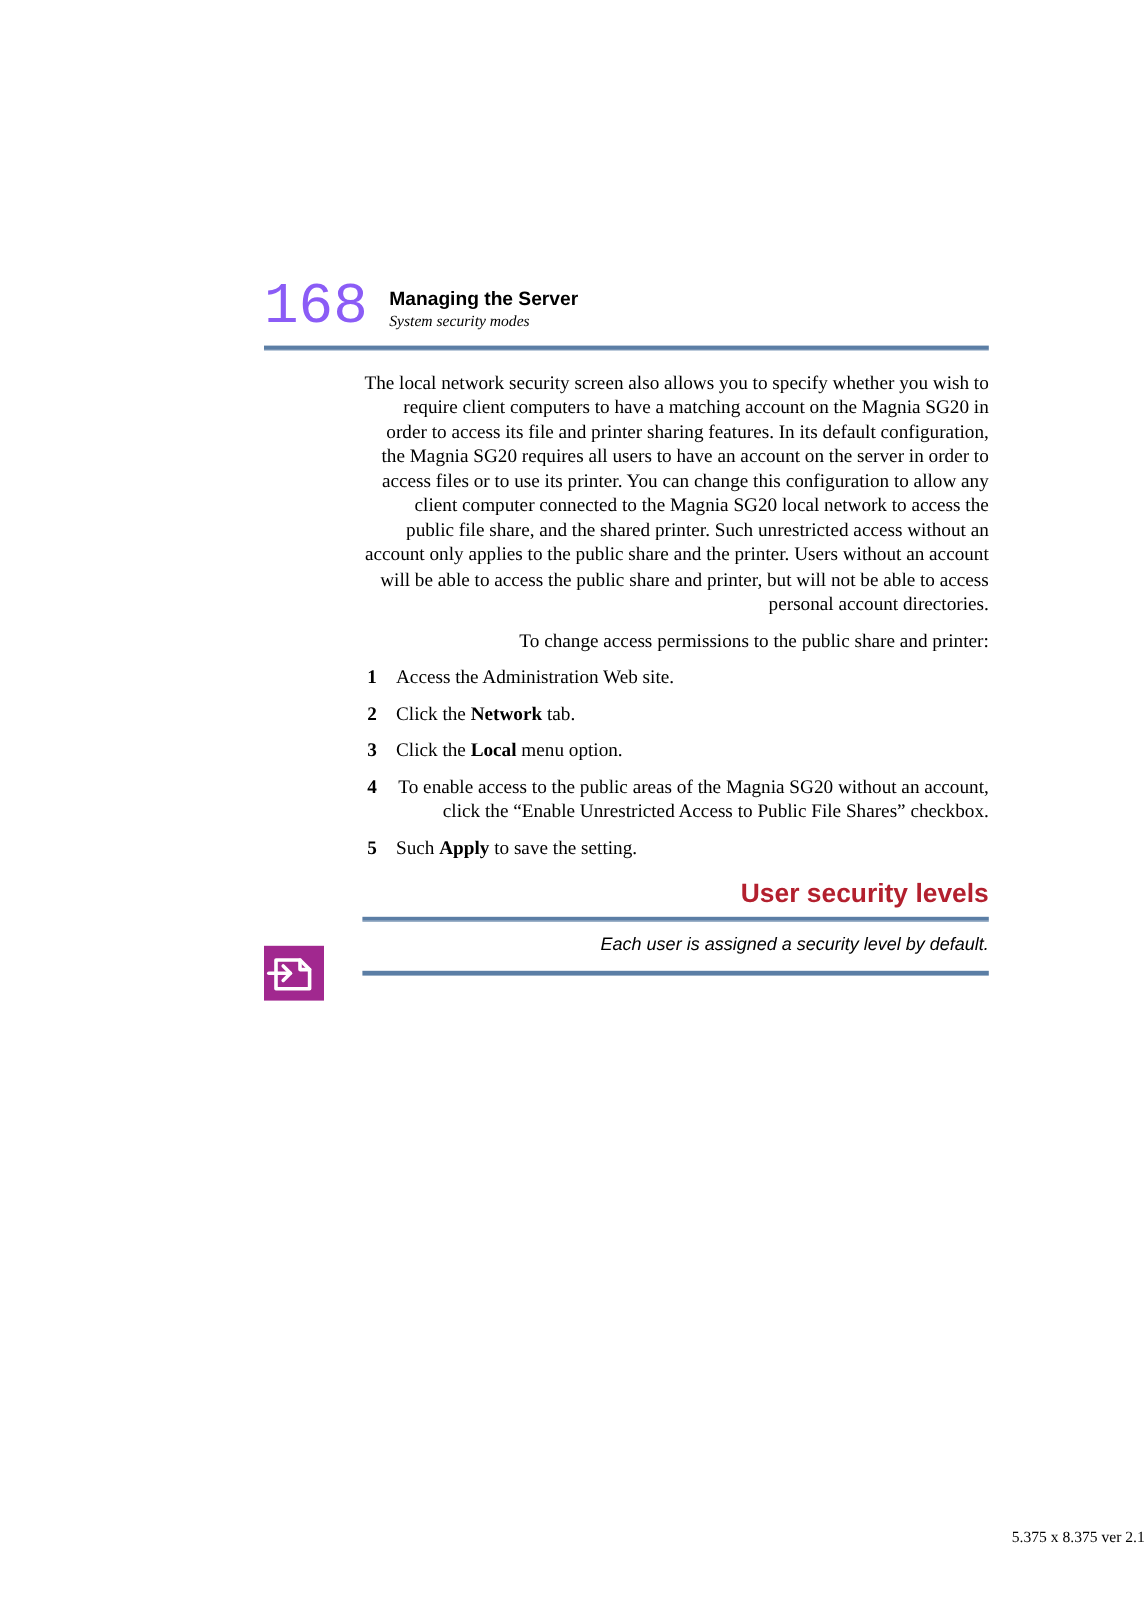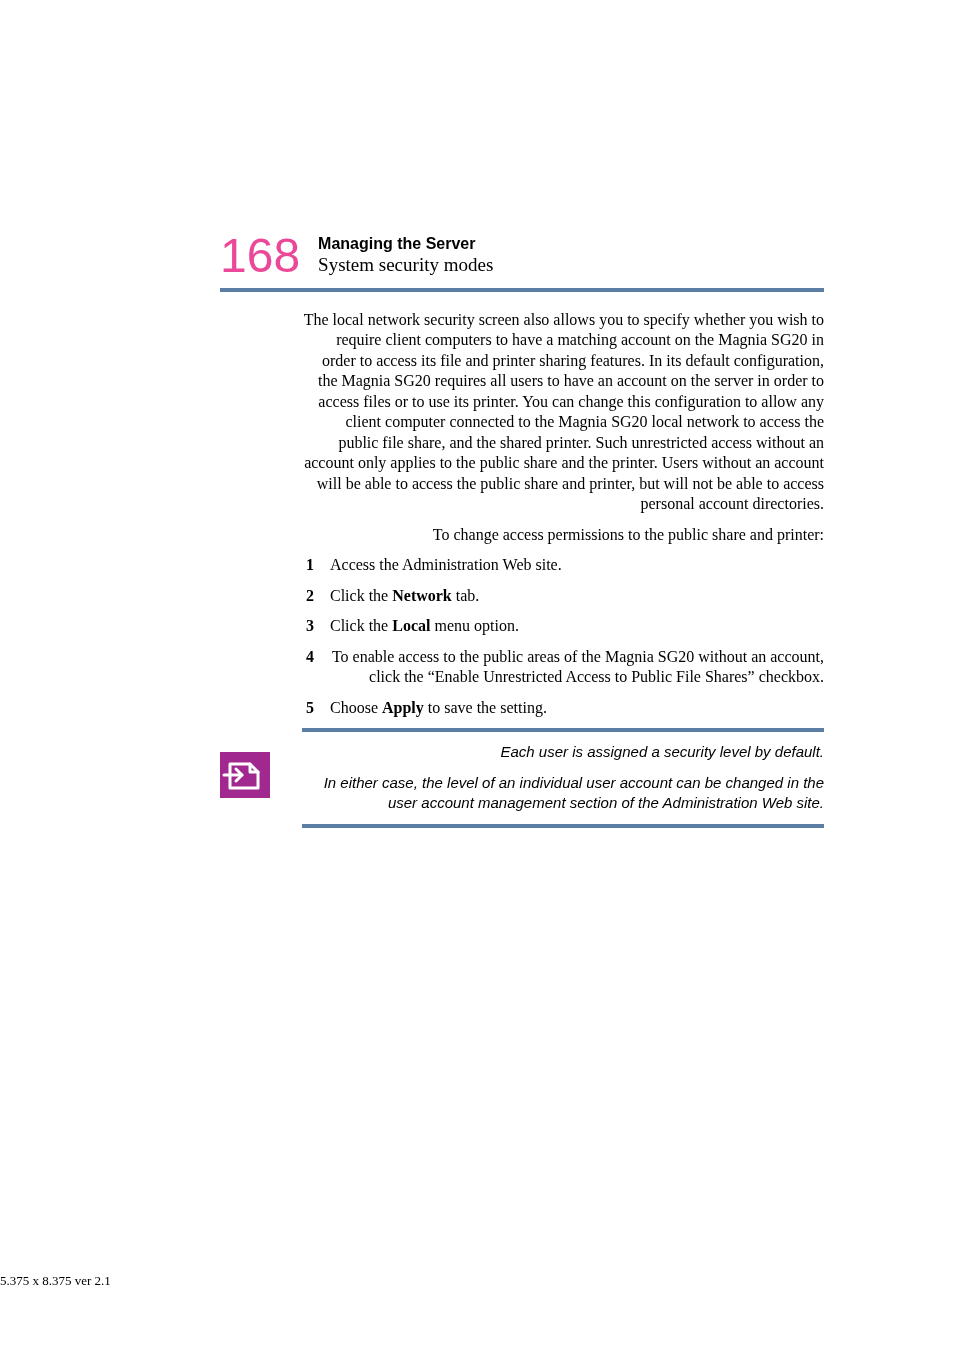--- a/index.html
+++ b/index.html
@@ -14,37 +14,38 @@
   .page {
     padding: 232px 130px 0 220px;
   }
   .header-row {
     display: flex;
     align-items: flex-end;
     gap: 18px;
     margin-bottom: 6px;
   }
   .page-number {
-    font-family: Liberation Sans, sans-serif;
+    font-family: Liberation Mono, monospace;
     font-weight: 300;
     font-size: 48px;
-    color: #ec4899;
+    color: #8b5cf6;
     line-height: 1;
   }
   .header-titles {
     padding-bottom: 4px;
   }
   .chapter-title {
     font-family: "Helvetica Neue", Helvetica, Arial, sans-serif;
     font-weight: bold;
     font-size: 16px;
     color: #000;
   }
   .section-sub {
-    font-size: 19px;
+    font-style: italic;
+    font-size: 13px;
     color: #000;
     margin-top: 1px;
   }
   .rule-bold {
     border: none;
     border-top: 3px solid #5b7ea5;
     margin: 8px 0 0 0;
   }
   .rule-thin {
     border: none;
@@ -120,21 +121,21 @@
   .note-rule-bot2 {
     border: none;
     border-top: 3px solid #5b7ea5;
     margin: 0 0 0 0;
   }
   .footer {
     position: absolute;
     bottom: 62px;
     left: 0;
     width: 100%;
-    text-align: left;
+    text-align: right;
     font-size: 13px;
   }
   .b { font-weight: bold; }
 </style>
 </head>
 <body>
 
 <div class="page">
 
   <div class="header-row">
@@ -164,45 +165,45 @@
       <li>
         <span class="num">3</span>
         <span><span>Click the </span><span class="b">Local</span><span> menu option.</span></span>
       </li>
       <li>
         <span class="num">4</span>
         <span>To enable access to the public areas of the Magnia SG20 without an account, click the “Enable Unrestricted Access to Public File Shares” checkbox.</span>
       </li>
       <li>
         <span class="num">5</span>
-        <span><span>Choose </span><span class="b">Apply</span><span> to save the setting.</span></span>
+        <span><span>Such </span><span class="b">Apply</span><span> to save the setting.</span></span>
       </li>
     </ol>
 
+    <h2 class="section-heading">User security levels</h2>
 
     <hr class="note-rule-top">
     <hr class="note-rule-thin">
 
     <div class="note-wrap">
       <div class="note-icon">
         <svg width="50" height="46" viewBox="0 0 50 46">
           <rect x="0" y="0" width="50" height="46" fill="#a1288f"></rect>
           <g fill="none" stroke="#ffffff" stroke-width="3" stroke-linecap="round" stroke-linejoin="round">
             <path d="M10 12 L30 12 L38 20 L38 36 L10 36 Z"></path>
             <path d="M30 12 L30 20 L38 20"></path>
             <path d="M4 23 L22 23"></path>
             <path d="M16 17 L22 23 L16 29"></path>
           </g>
         </svg>
       </div>
       <div class="note-text">
         <p>
           <span>Each user is assigned a security level by default.</span><br>
         </p>
-        <p>In either case, the level of an individual user account can be changed in the user account management section of the Administration Web site.</p>
       </div>
     </div>
 
     <hr class="note-rule-bot1">
     <hr class="note-rule-bot2">
 
   </div>
 </div>
 
 <div class="footer">5.375 x 8.375 ver 2.1</div>

